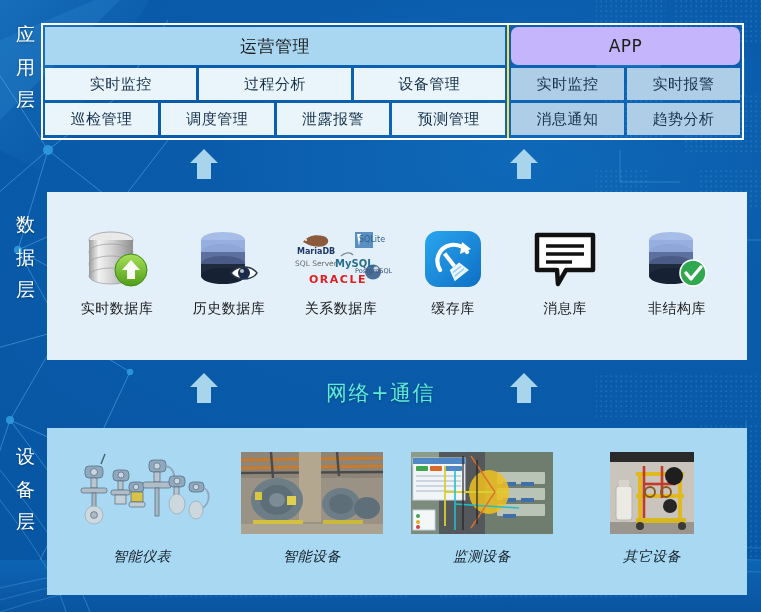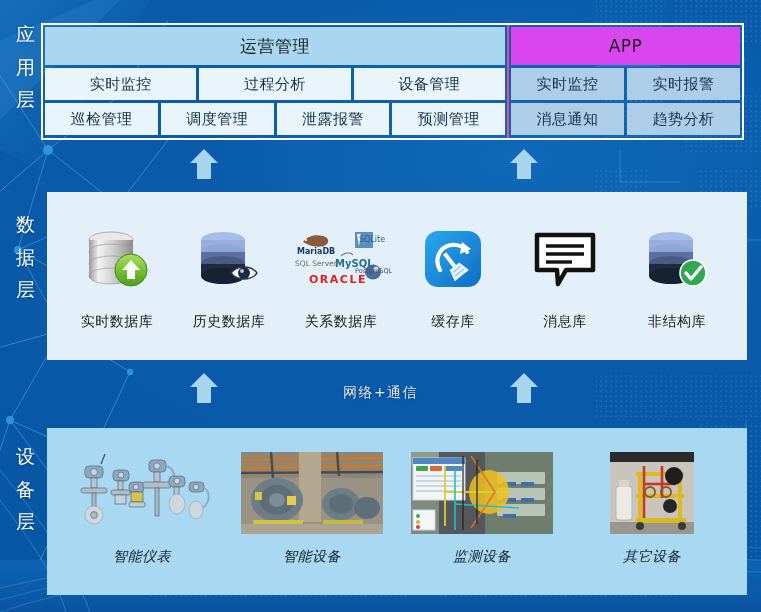--- a/index.html
+++ b/index.html
@@ -33,30 +33,30 @@
   #lbl-data{top:208px;}
   #lbl-dev{top:440px;}
 
   
   .app-frame{
     position:absolute;left:41px;top:23px;width:703px;height:117px;
     border:2px solid #ffffff;box-sizing:border-box;
     display:flex;gap:0;
   }
   .app-group{display:flex;flex-direction:column;box-sizing:border-box;}
-  .app-group.left{width:466px;border-right:2px solid #ec4899;justify-content:space-between;}
+  .app-group.left{width:466px;border-right:2px solid #fde047;justify-content:space-between;}
   .app-group.right{width:233px;}
   .group-title{
     height:38px;display:flex;align-items:center;justify-content:center;
     color:#1d1d1d;font-size:17px;letter-spacing:.5px;
     font-family:"DejaVu Sans","Liberation Sans",sans-serif;
     margin:2px 2px 0 2px;
   }
   .left .group-title{background:#a9d7f2;}
-  .right .group-title{background:#d946ef;}
+  .right .group-title{background:#c4b5fd;border-radius:7px;}
   .cell-row{display:flex;flex:1;padding:0 2px;gap:3px;}
   .cell-row.r1{padding-top:3px;}
   .cell-row.r2{padding-top:3px;padding-bottom:3px;}
   .cell{
     flex:1;display:flex;align-items:center;justify-content:center;
     font-size:15px;color:#15314a;letter-spacing:.5px;
     font-family:"DejaVu Sans","Liberation Sans",sans-serif;
     box-sizing:border-box;
   }
   .left .cell{background:#eaf4fb;}
@@ -78,34 +78,34 @@
   .data-row{
     position:absolute;inset:0;display:flex;align-items:flex-start;
     padding:36px 14px 0 14px;box-sizing:border-box;
   }
   .db-item{
     flex:1;display:flex;flex-direction:column;align-items:center;gap:10px;
   }
   .db-icon{height:62px;display:flex;align-items:center;justify-content:center;}
   .db-label{
     font-size:14px;color:#1b1b1b;letter-spacing:.5px;
-    font-family:"DejaVu Sans","Liberation Sans",sans-serif;white-space:nowrap;margin-top:13px;
+    font-family:"DejaVu Sans","Liberation Sans",sans-serif;white-space:nowrap;
   }
 
   
   .logo-cluster{position:relative;width:96px;height:62px;}
   .logo-cluster span{position:absolute;white-space:nowrap;line-height:1;}
 
   
   .net-band{
     position:absolute;left:0;top:362px;width:761px;height:62px;
     display:flex;align-items:center;justify-content:center;
   }
   .net-text{
-    color:#e5e5e5;font-size:14px;letter-spacing:1.5px;
+    color:#5eead4;font-size:21px;letter-spacing:1.5px;
     font-family:"DejaVu Sans","Liberation Sans",sans-serif;
     text-shadow:0 1px 3px rgba(0,0,0,.25);
   }
 
   
   .dev-panel{
     position:absolute;left:47px;top:428px;width:700px;height:167px;
     background:#a8d8f2;
   }
   .dev-row{

